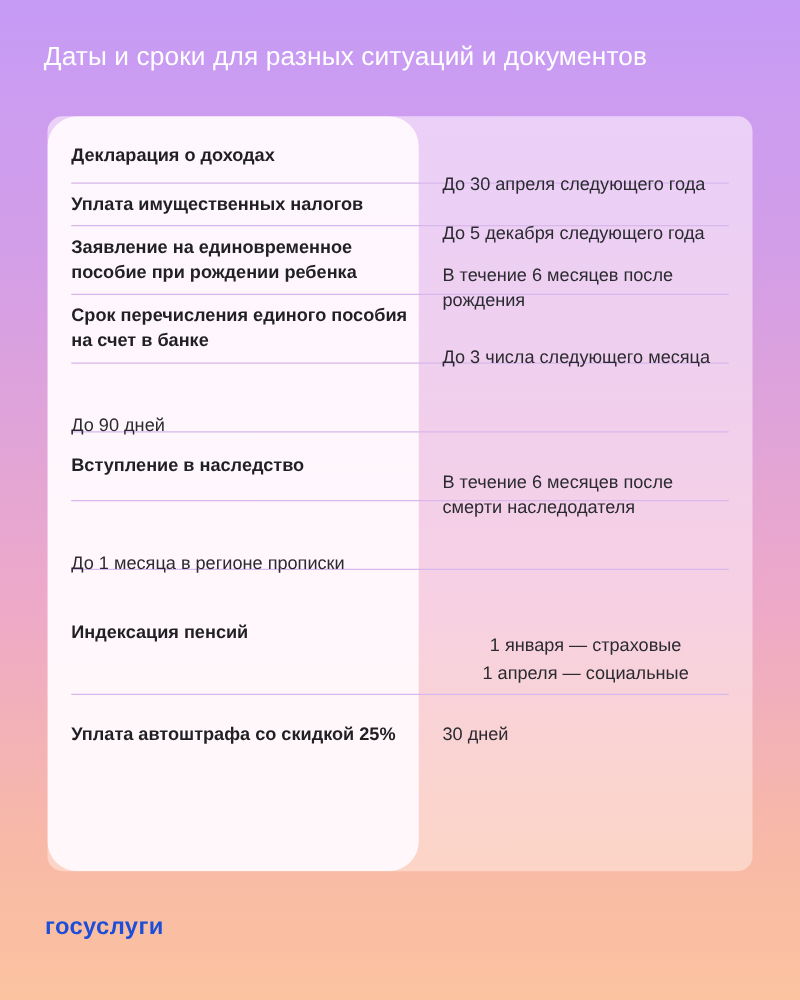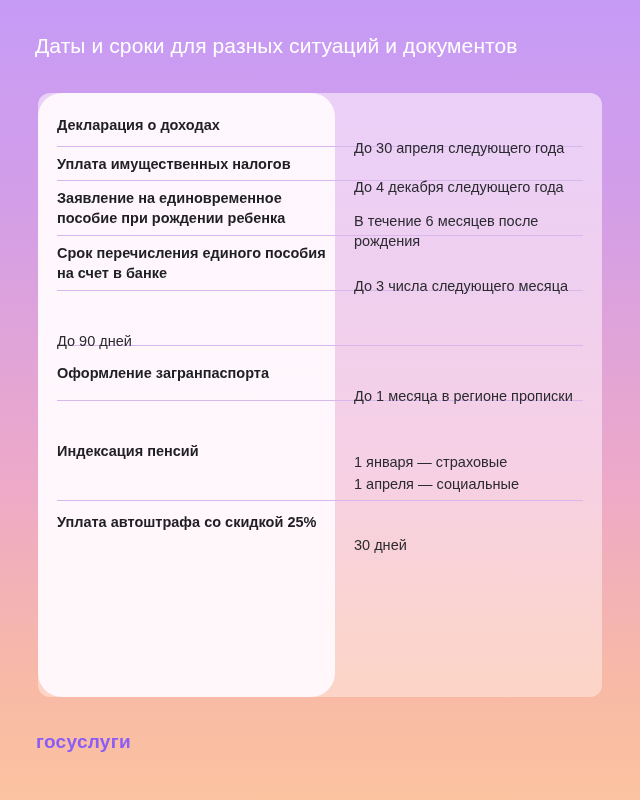--- a/index.html
+++ b/index.html
@@ -22,64 +22,67 @@
   .left-panel {
     position: absolute; left: 0; top: 0; width: 297px; height: 100%;
     background: rgba(255,250,253,0.92);
     border-radius: 24px;
   }
   .rows { position: absolute; left: 19px; top: 10px; width: 526px; }
   .row {
     display: flex; align-items: center;
     border-bottom: 1.5px solid #d8b8ec;
   }
-  .row:last-child { border-bottom: none; }
+  .row:last-child { border-bottom: none; align-items: flex-end; }
   .cell-left {
     width: 297px; padding-right: 10px;
     color: #1f1f24; font-size: 14.5px; font-weight: bold; line-height: 20px;
   }
   .cell-right {
     flex: 1; padding-left: 0px;
     color: #2a2a30; font-size: 14.5px; line-height: 20px; margin-top: 46px;
   }
-  .cell-right .sub { display: block; margin-bottom: 2px; }
+  .cell-right .sub { display: block; margin-bottom: 2px; text-align: center; }
   .logo {
     position: absolute; left: 36px; top: 731px;
-    color: #8b5cf6; font-size: 19px; font-weight: bold; letter-spacing: 0.3px;
+    color: #1d4ed8; font-size: 19px; font-weight: bold; letter-spacing: 0.3px;
   }
 </style>
 </head>
 <body>
 
 <div class="title">Даты и сроки для разных ситуаций и документов</div>
 
 <div class="card">
   <div class="left-panel"></div>
   <div class="rows">
     <div class="row" style="height:44px">
       <div class="cell-left">Декларация о доходах</div>
       <div class="cell-right">До 30 апреля следующего года</div>
     </div>
     <div class="row" style="height:34px">
       <div class="cell-left">Уплата имущественных налогов</div>
-      <div class="cell-right">До 4 декабря следующего года</div>
+      <div class="cell-right">До 5 декабря следующего года</div>
     </div>
     <div class="row" style="height:55px">
       <div class="cell-left">Заявление на единовременное пособие при рождении ребенка</div>
       <div class="cell-right">В течение 6 месяцев после рождения</div>
     </div>
     <div class="row" style="height:55px">
       <div class="cell-left">Срок перечисления единого пособия на счет в банке</div>
       <div class="cell-right">До 3 числа следующего месяца</div>
     </div>
     <div class="row" style="height:55px">
       <div class="cell-right">До 90 дней</div>
     </div>
     <div class="row" style="height:55px">
-      <div class="cell-left">Оформление загранпаспорта</div>
+      <div class="cell-left">Вступление в наследство</div>
+      <div class="cell-right">В течение 6 месяцев после смерти наследодателя</div>
+    </div>
+    <div class="row" style="height:55px">
       <div class="cell-right">До 1 месяца в регионе прописки</div>
     </div>
     <div class="row" style="height:100px">
       <div class="cell-left">Индексация пенсий</div>
       <div class="cell-right">
         <span class="sub">1 января — страховые</span>
         <span class="sub">1 апреля — социальные</span>
       </div>
     </div>
     <div class="row" style="height:42px">

